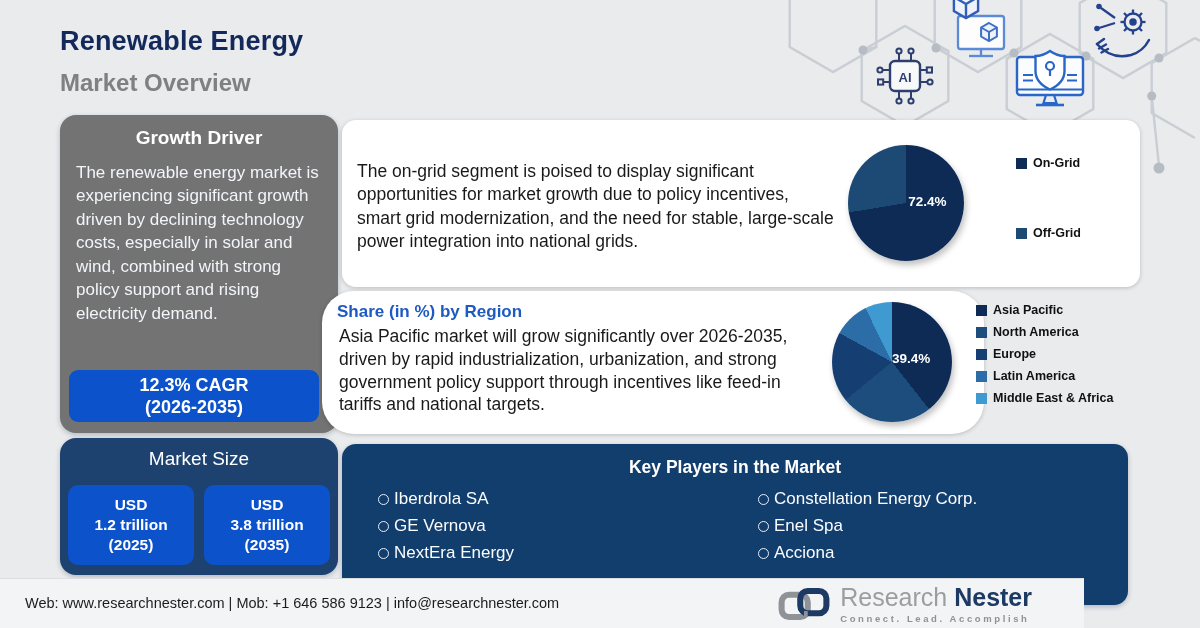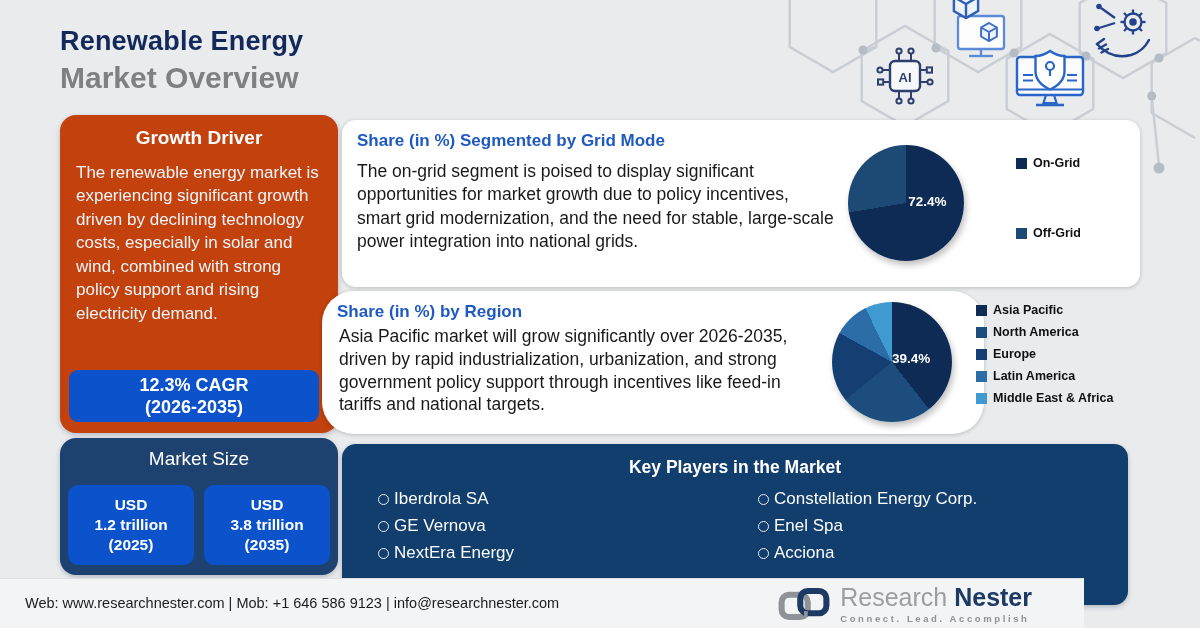--- a/index.html
+++ b/index.html
@@ -8,26 +8,26 @@
     background:#e9ebed;
     font-family:"Liberation Sans",sans-serif;
     position:relative;overflow:hidden;
     -webkit-font-smoothing:antialiased;
   }
   .canvas{position:absolute;inset:0;}
 
   
   .header-title{position:absolute;left:60px;top:26px;}
   .title-1{font-size:27px;font-weight:bold;color:#13295c;letter-spacing:.2px;}
-  .title-2{font-size:30px;font-weight:bold;color:#7e8184;margin-top:4px;}
+  .title-2{font-size:24px;font-weight:bold;color:#7e8184;margin-top:12px;}
   .hex-deco{position:absolute;left:788px;top:0;width:412px;height:195px;pointer-events:none;}
 
   
   .panel{position:absolute;border-radius:16px;box-shadow:0 2px 5px rgba(20,40,70,.25);}
-  .growth-driver{left:60px;top:115px;width:278px;height:318px;background:#c2410c;color:#fff;}
+  .growth-driver{left:60px;top:115px;width:278px;height:318px;background:#737373;color:#fff;}
   .growth-driver .panel-title{font-size:19px;font-weight:bold;text-align:center;margin-top:12px;}
   .growth-driver .panel-body{
     font-size:17px;line-height:1.38;color:#f2f5fa;
     margin:12px 15px 0 16px;
   }
   .cagr-badge{
     position:absolute;left:9px;right:19px;bottom:11px;height:52px;
     background:#0c52ca;border-radius:9px;color:#fff;
     display:flex;flex-direction:column;align-items:center;justify-content:center;
     font-size:18px;font-weight:bold;line-height:1.25;
@@ -206,21 +206,20 @@
   <div class="panel growth-driver">
     <div class="panel-title">Growth Driver</div>
     <div class="panel-body">The renewable energy market is experiencing significant growth driven by declining technology costs, especially in solar and wind, combined with strong policy support and rising electricity demand.</div>
     <div class="cagr-badge">
       <span>12.3% CAGR</span>
       <span>(2026-2035)</span>
     </div>
   </div>
 
   <div class="card card-grid">
-    <div class="card-title">Share (in %) Segmented by Grid Mode</div>
     <div class="card-body">The on-grid segment is poised to display significant opportunities for market growth due to policy incentives, smart grid modernization, and the need for stable, large-scale power integration into national grids.</div>
     <div class="pie pie-grid" style="background: conic-gradient(rgb(14, 43, 86) 0%, rgb(14, 43, 86) 72.4%, rgb(29, 74, 117) 72.4%, rgb(29, 74, 117) 100%);">
       <span class="pie-label">72.4%</span>
     </div>
     <div class="legend legend-grid">
       <div class="legend-item">
         <span class="legend-swatch" style="background-color: rgb(14, 43, 86);"></span>
         <span class="legend-label">On-Grid</span>
       </div>
       <div class="legend-item">

